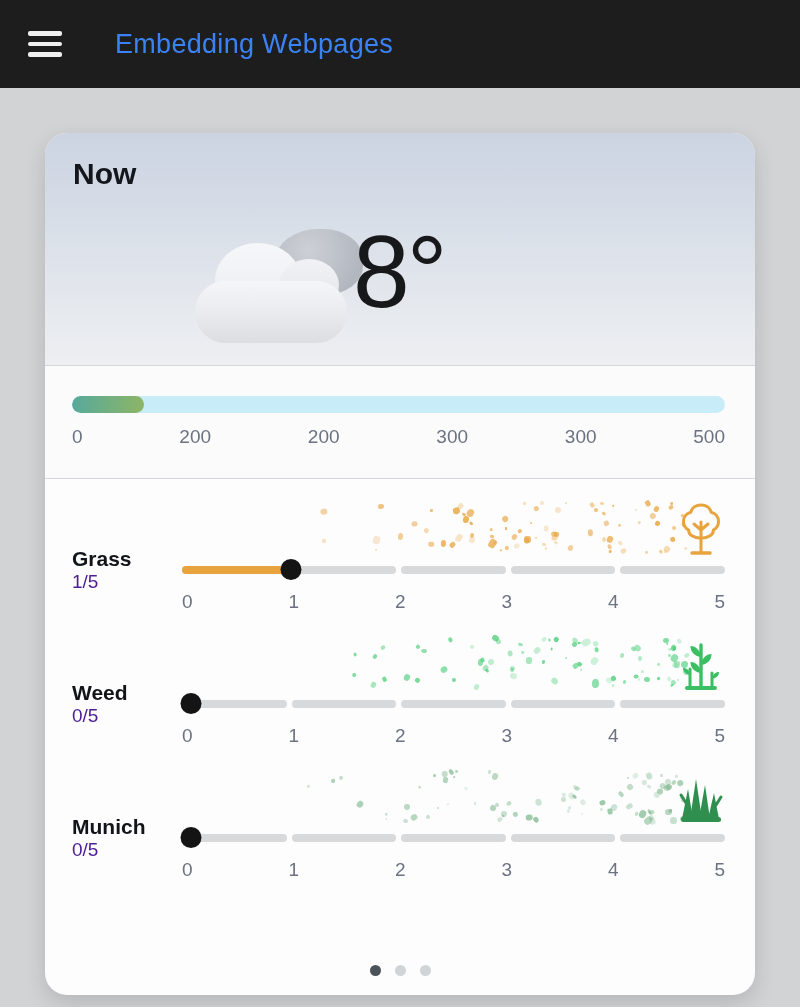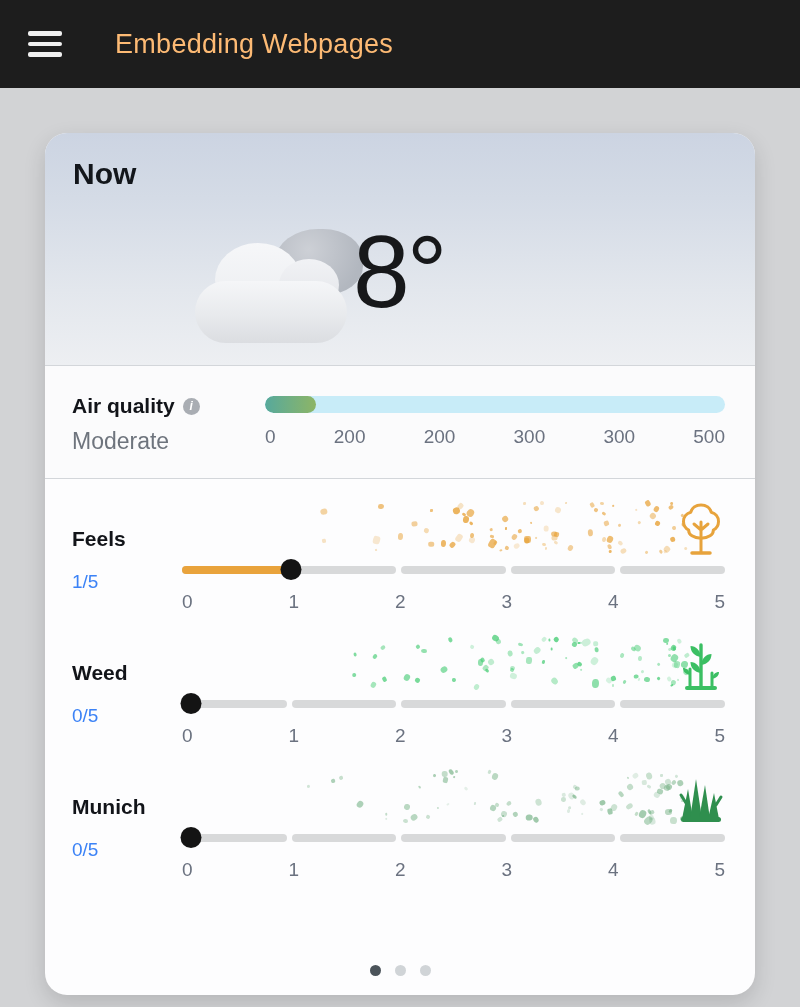--- a/index.html
+++ b/index.html
@@ -14,21 +14,21 @@
   
   .appbar {
     height:88px; background:#1d1d1d;
     display:flex; align-items:center;
     padding:0 28px;
   }
   .hamburger { width:34px; display:flex; flex-direction:column; gap:6px; cursor:pointer; }
   .hamburger span { display:block; height:4.5px; background:#f0f0f0; border-radius:2px; }
   .appbar h1 {
     margin:0 8px 0 53px; font-size:27px; font-weight:500;
-    color:#fdba74; letter-spacing:.3px;text-align:center;
+    color:#3b82f6; letter-spacing:.3px;text-align:center;
   }
   
   .page { position:relative; height:919px; }
   .card {
     position:absolute; left:45px; top:45px; width:710px; height:862px;
     background:#fdfdfe; border-radius:22px;
     box-shadow:0 8px 22px rgba(0,0,0,.14);
     overflow:hidden;
   }
   
@@ -93,21 +93,21 @@
   .aq-right { flex:1; padding-top:2px; }
   .aq-bar { position:relative; height:17px; border-radius:9px; overflow:hidden; }
   .aq-fill { position:absolute; left:0; top:0; bottom:0; border-radius:9px; }
   .aq-scale { display:flex; justify-content:space-between; margin-top:13px; font-size:19px; color:#6b7280; }
   
   .pollen { padding:18px 30px 0 27px; background:#fdfdfe; }
   .pollen-heading { margin:0 0 6px; font-size:22px; font-weight:700; color:#121419; }
   .row { display:flex; margin-bottom:18px; }
   .row-left { width:110px; flex:none; display:flex; flex-direction:column; justify-content:flex-end; padding-bottom:20px; }
   .row-name { font-size:21px; font-weight:700; color:#121419; }
-  .row-score { font-size:19px; color:#3b82f6; margin-top:20px; }
+  .row-score { font-size:19px; color:#4c1d95; margin-top:0; }
   .row-right { flex:1; position:relative; padding-top:62px; }
   .particles { position:absolute; left:0; top:2px; right:0; height:58px; pointer-events:none; }
   .particles span { position:absolute; display:block; }
   .row-icon { position:absolute; right:0; top:4px; width:48px; height:58px; }
   .slider { position:relative; height:21px; cursor:pointer; }
   .track { position:absolute; left:0; right:0; top:7px; height:8px; display:flex; gap:5px; }
   .seg { flex:1; background:#d8d9da; border-radius:4px; }
   .fill { position:absolute; left:0; top:7px; height:8px; border-radius:4px; }
   .knob {
     position:absolute; top:0; width:21px; height:21px;
@@ -146,27 +146,20 @@
         <div class="cloud-bump2"></div>
         <div class="cloud-body"></div>
       </div>
 
       <div class="temp">8°</div>
     </div>
 
     <div class="divider"></div>
 
     <div class="air-quality">
-      <div class="aq-left">
-        <div class="aq-title-row">
-          <span class="aq-title">Air quality</span>
-          <span class="info-dot">i</span>
-        </div>
-        <div class="aq-status">Moderate</div>
-      </div>
       <div class="aq-right">
         <div class="aq-bar" id="aq-bar" style="background: rgb(200, 236, 248);">
           <div class="aq-fill" id="aq-fill" style="width: 11%; background: linear-gradient(90deg, rgb(87, 169, 156), rgb(141, 181, 102));"></div>
         </div>
         <div class="aq-scale" id="aq-scale">
             <span>0</span>
             <span>200</span>
             <span>200</span>
             <span>300</span>
             <span>300</span>
@@ -174,21 +167,21 @@
           </div>
       </div>
     </div>
 
     <div class="divider"></div>
 
     <div class="pollen">
       <div id="pollen-rows">
   <div class="row">
     <div class="row-left">
-      <div class="row-name">Feels</div>
+      <div class="row-name">Grass</div>
       <div class="row-score">1/5</div>
     </div>
     <div class="row-right">
       <div class="particles">
                 <span style="left: 35.2183%; top: 37.1706px; width: 6.51428px; height: 8.35345px; background: rgb(232, 165, 63); opacity: 0.238615; border-radius: 35%; transform: rotate(14.5606deg);"></span>
                 <span style="left: 83.9843%; top: 21.9465px; width: 2.63746px; height: 2.70757px; background: rgb(232, 165, 63); opacity: 0.4158; border-radius: 50%; transform: rotate(48.9099deg);"></span>
                 <span style="left: 52.8296%; top: 22.7674px; width: 4.48222px; height: 3.38423px; background: rgb(232, 165, 63); opacity: 0.82275; border-radius: 50%; transform: rotate(45.1869deg);"></span>
                 <span style="left: 92.3725%; top: 47.7138px; width: 3.18884px; height: 3.45296px; background: rgb(232, 165, 63); opacity: 0.337543; border-radius: 50%; transform: rotate(54.0247deg);"></span>
                 <span style="left: 87.9296%; top: 50.9541px; width: 3.62138px; height: 2.91828px; background: rgb(232, 165, 63); opacity: 0.551127; border-radius: 50%; transform: rotate(61.4755deg);"></span>
                 <span style="left: 91.9796%; top: 24.2118px; width: 4.14657px; height: 2.95062px; background: rgb(232, 165, 63); opacity: 0.621107; border-radius: 50%; transform: rotate(87.9981deg);"></span>

